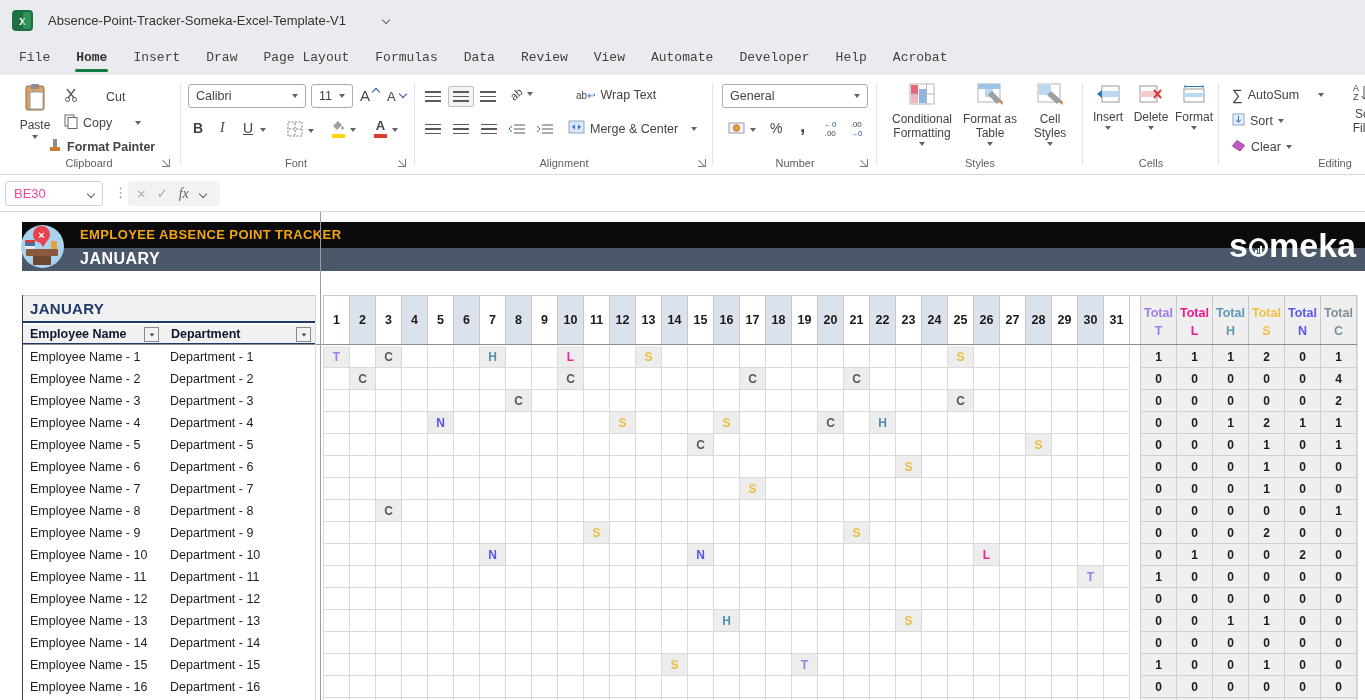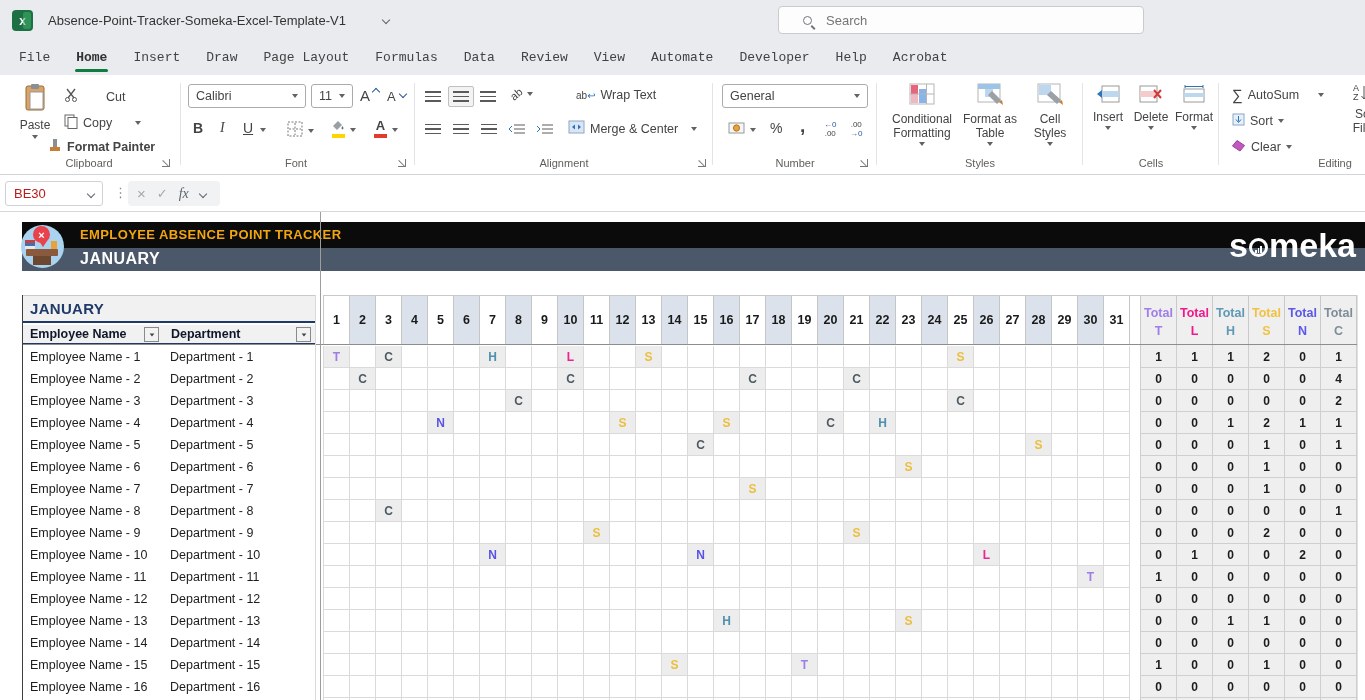--- a/index.html
+++ b/index.html
@@ -61,21 +61,21 @@
   .redbar { display:block; width:13px; height:4px; background:#e23b2e; margin-top:0px; }
   .ylwbar { display:block; width:13px; height:4px; background:#ffd400; }
   .chevup { transform:rotate(-135deg); border-color:#2b579a; }
   .chevdn { transform:rotate(45deg); border-color:#2b579a; }
 
   
   #formulabar { position:absolute; left:0; top:175px; width:1365px; height:37px; background:#fff;
                 border-bottom:1px solid #d5d7d9; }
   #namebox { position:absolute; left:5px; top:6px; width:98px; height:25px; border:1px solid #d0d2d5;
              border-radius:3px; display:flex; align-items:center; padding:0 8px;
-             font-size:13px; color:#b91c1c; }
+             font-size:13px; color:#ec4899; }
   #namebox .chev { margin-left:auto; }
   #fb-dots { position:absolute; left:114px; top:10px; color:#8a8a8a; font-size:13px; }
   #fb-pill { position:absolute; left:128px; top:6px; width:92px; height:25px; background:#f1f2f4;
              border-radius:4px; display:flex; align-items:center; gap:11px; padding:0 9px; }
   .fb-x { color:#a8a8a8; font-size:15px; line-height:1; }
   .fb-ck { color:#a8a8a8; font-size:13px; }
   .fb-fx { font-family:"Liberation Serif", serif; font-style:italic; font-size:14px; color:#5f6368; }
   #fb-input { position:absolute; left:228px; top:4px; right:4px; height:27px; background:#fff;
               border:none; outline:none; font-size:13px; }
 
@@ -158,24 +158,20 @@
   .t-cell { background:#efefef; border-right:1px solid #cfcfcf; border-bottom:1px solid #cfcfcf;
             text-align:center; line-height:22px; font-size:12px; font-weight:700; color:#1b1b1b; }
 </style>
 </head>
 <body>
 
 <div id="titlebar">
   <div id="xl-icon">x</div>
   <div id="fname">Absence-Point-Tracker-Someka-Excel-Template-V1</div>
   <span id="fname-chev" style="left:373px;" class="chev"></span>
-  <div id="searchbox">
-    <span class="mag"></span>
-    <span id="search-ph">Search</span>
-  </div>
 </div>
 
 <div id="menubar">
     <span class="tab">File</span>
     <span class="tab active">Home</span>
     <span class="tab">Insert</span>
     <span class="tab">Draw</span>
     <span class="tab">Page Layout</span>
     <span class="tab">Formulas</span>
     <span class="tab">Data</span>

